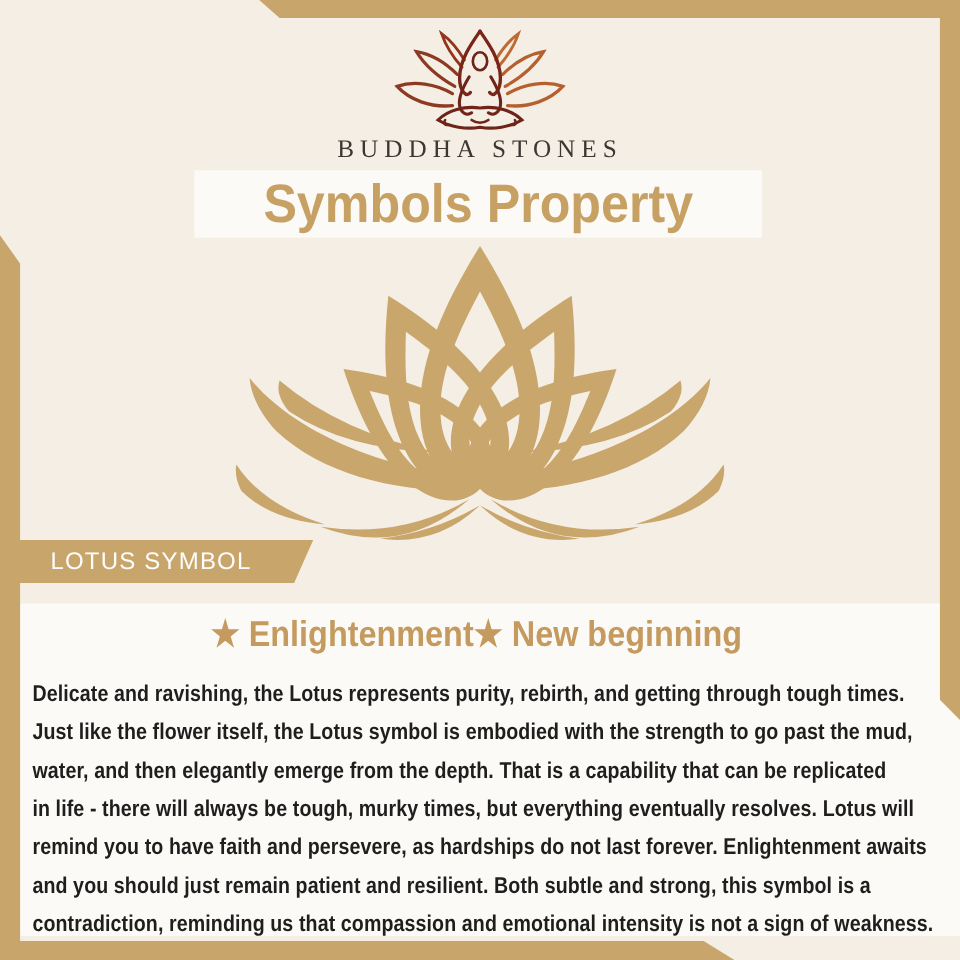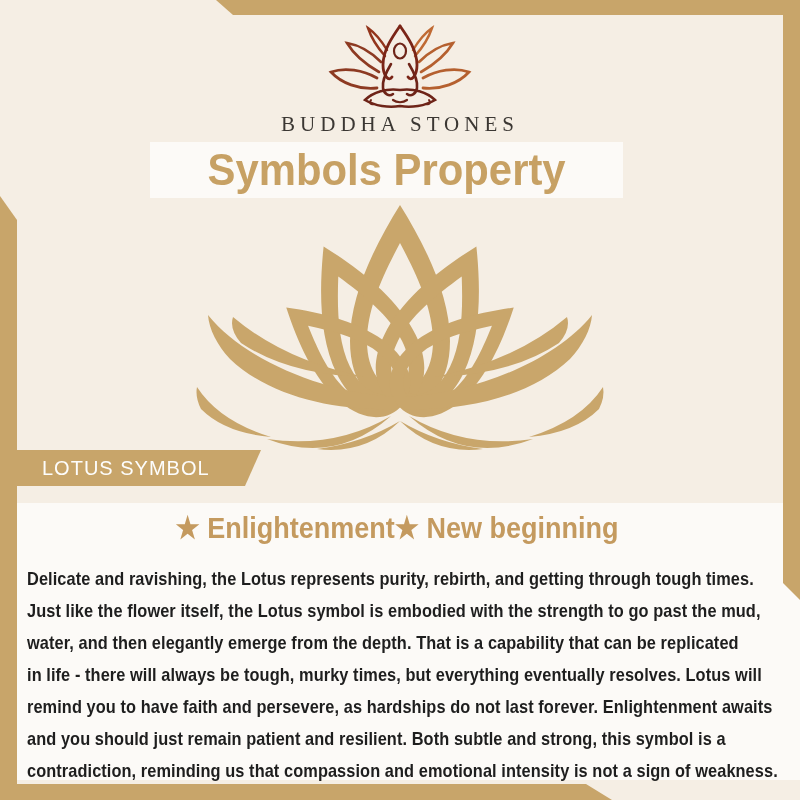--- a/index.html
+++ b/index.html
@@ -19,21 +19,21 @@
     clip-path:polygon(0 0,586px 0,612px 16px,0 16px);}
   
   .logo{position:absolute;left:325px;top:20px;width:150px;height:90px;z-index:2;}
   .brand-name{
     position:absolute;left:0;top:112px;width:800px;text-align:center;z-index:2;
     font-family:"Liberation Serif",serif;font-size:21px;letter-spacing:5px;
     color:#3b3733;font-weight:400;
   }
   
   .title-band{
-    position:absolute;left:150px;top:142px;width:473px;height:56px;
+    position:absolute;left:162px;top:142px;width:473px;height:56px;
     background:#fcfaf7;z-index:1;display:flex;align-items:center;justify-content:center;
   }
   .title-band h1{
     margin:0;font-size:45px;font-weight:700;color:#c7a164;
     transform:scaleX(0.93);transform-origin:center;white-space:nowrap;
   }
   
   .lotus{position:absolute;left:185px;top:197px;width:430px;height:266px;z-index:1;}
   
   .section-banner{

